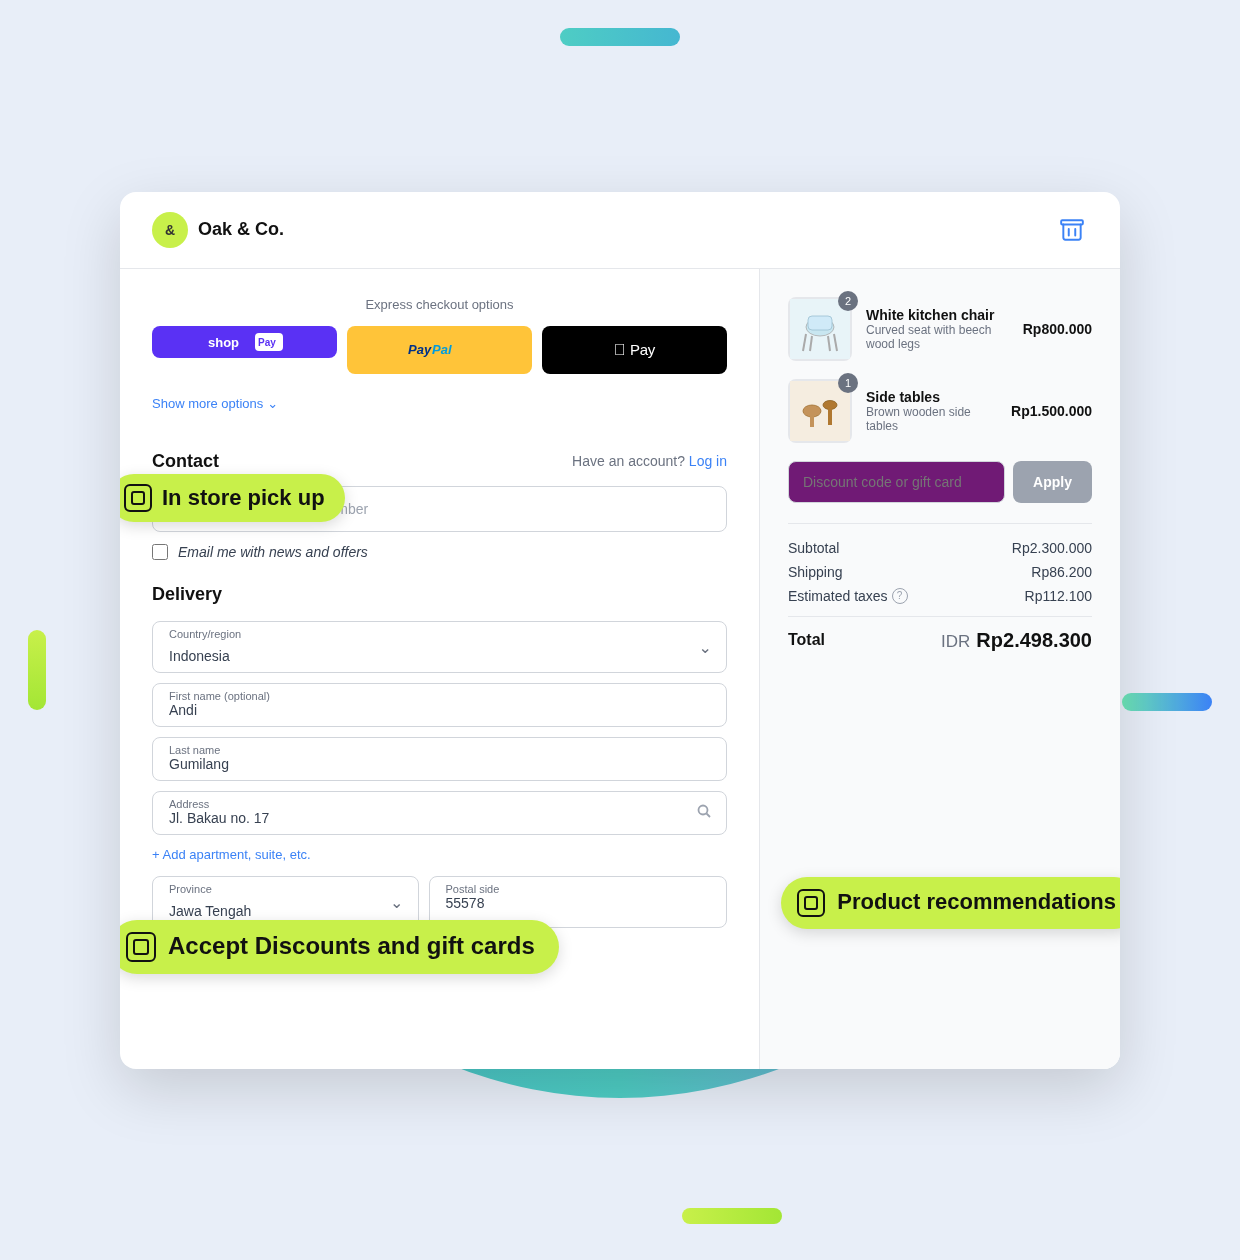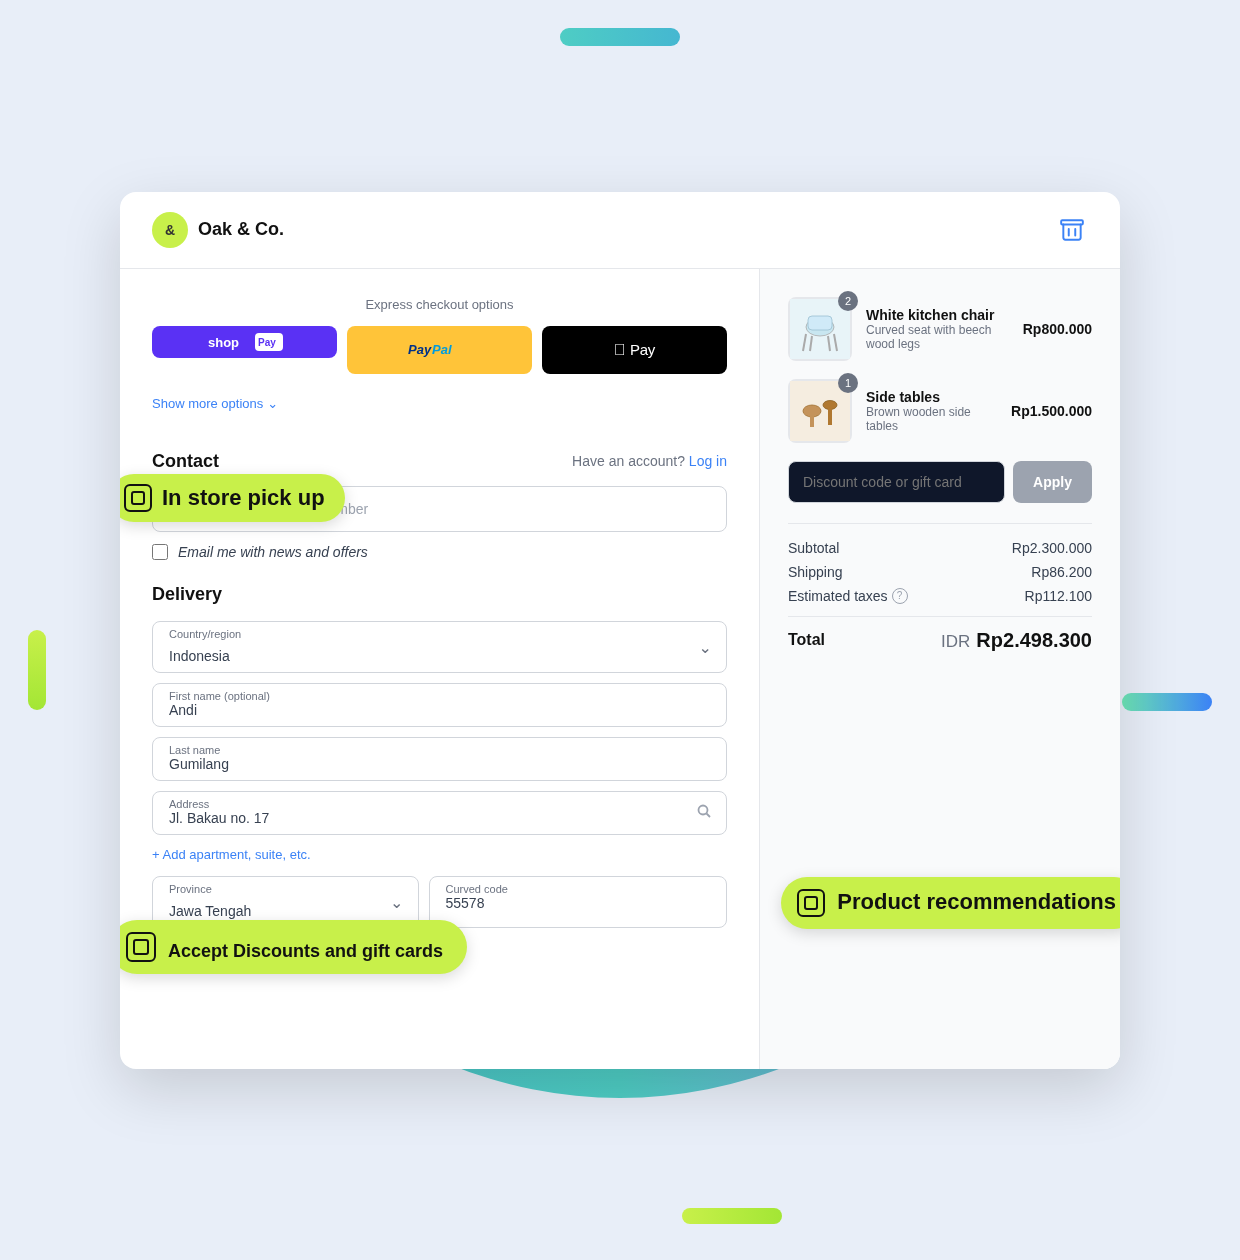--- a/index.html
+++ b/index.html
@@ -328,23 +328,23 @@
 
     
     .accept-discounts-badge {
       position: absolute;
       left: -10px;
       bottom: 95px;
       background: #c8f04a;
       border-radius: 50px;
       padding: 12px 24px 12px 16px;
       display: flex;
-      align-items: flex-end;
+      align-items: flex-start;
       gap: 12px;
-      font-size: 18px;
+      font-size: 24px;
       font-weight: 700;
       color: #111;
       z-index: 10;
       box-shadow: 0 4px 15px rgba(0,0,0,0.15);
     }
     .accept-discounts-badge .badge-icon {
       width: 30px;
       height: 30px;
       border: 2.5px solid #111;
       border-radius: 6px;
@@ -421,21 +421,21 @@
       margin-top: 8px;
     }
     .discount-input {
       flex: 1;
       padding: 12px 14px;
       border: 1.5px solid #d1d5db;
       border-radius: 8px;
       font-size: 14px;
       color: #9ca3af;
       outline: none;
-      background: #0f172a;
+      background: #701a75;
     }
     .apply-btn {
       padding: 12px 20px;
       background: #9ca3af;
       color: white;
       border: none;
       border-radius: 8px;
       font-size: 14px;
       font-weight: 600;
       cursor: pointer;
@@ -701,21 +701,21 @@
         </div>
 
         
         <div class="row-2">
           <div class="select-box" style="position:relative;">
             <span class="select-label">Province</span>
             <span class="select-value">Jawa Tengah</span>
             <span class="select-arrow">⌄</span>
           </div>
           <div class="input-group">
-            <label>Curved code</label>
+            <label>Postal side</label>
             <input type="text" value="55578" style="">
           </div>
         </div>
 
         <h2 class="shipping-method-title">Shipping method</h2>
       </div>
 
       
       <div class="accept-discounts-badge">
         <div class="badge-icon">

